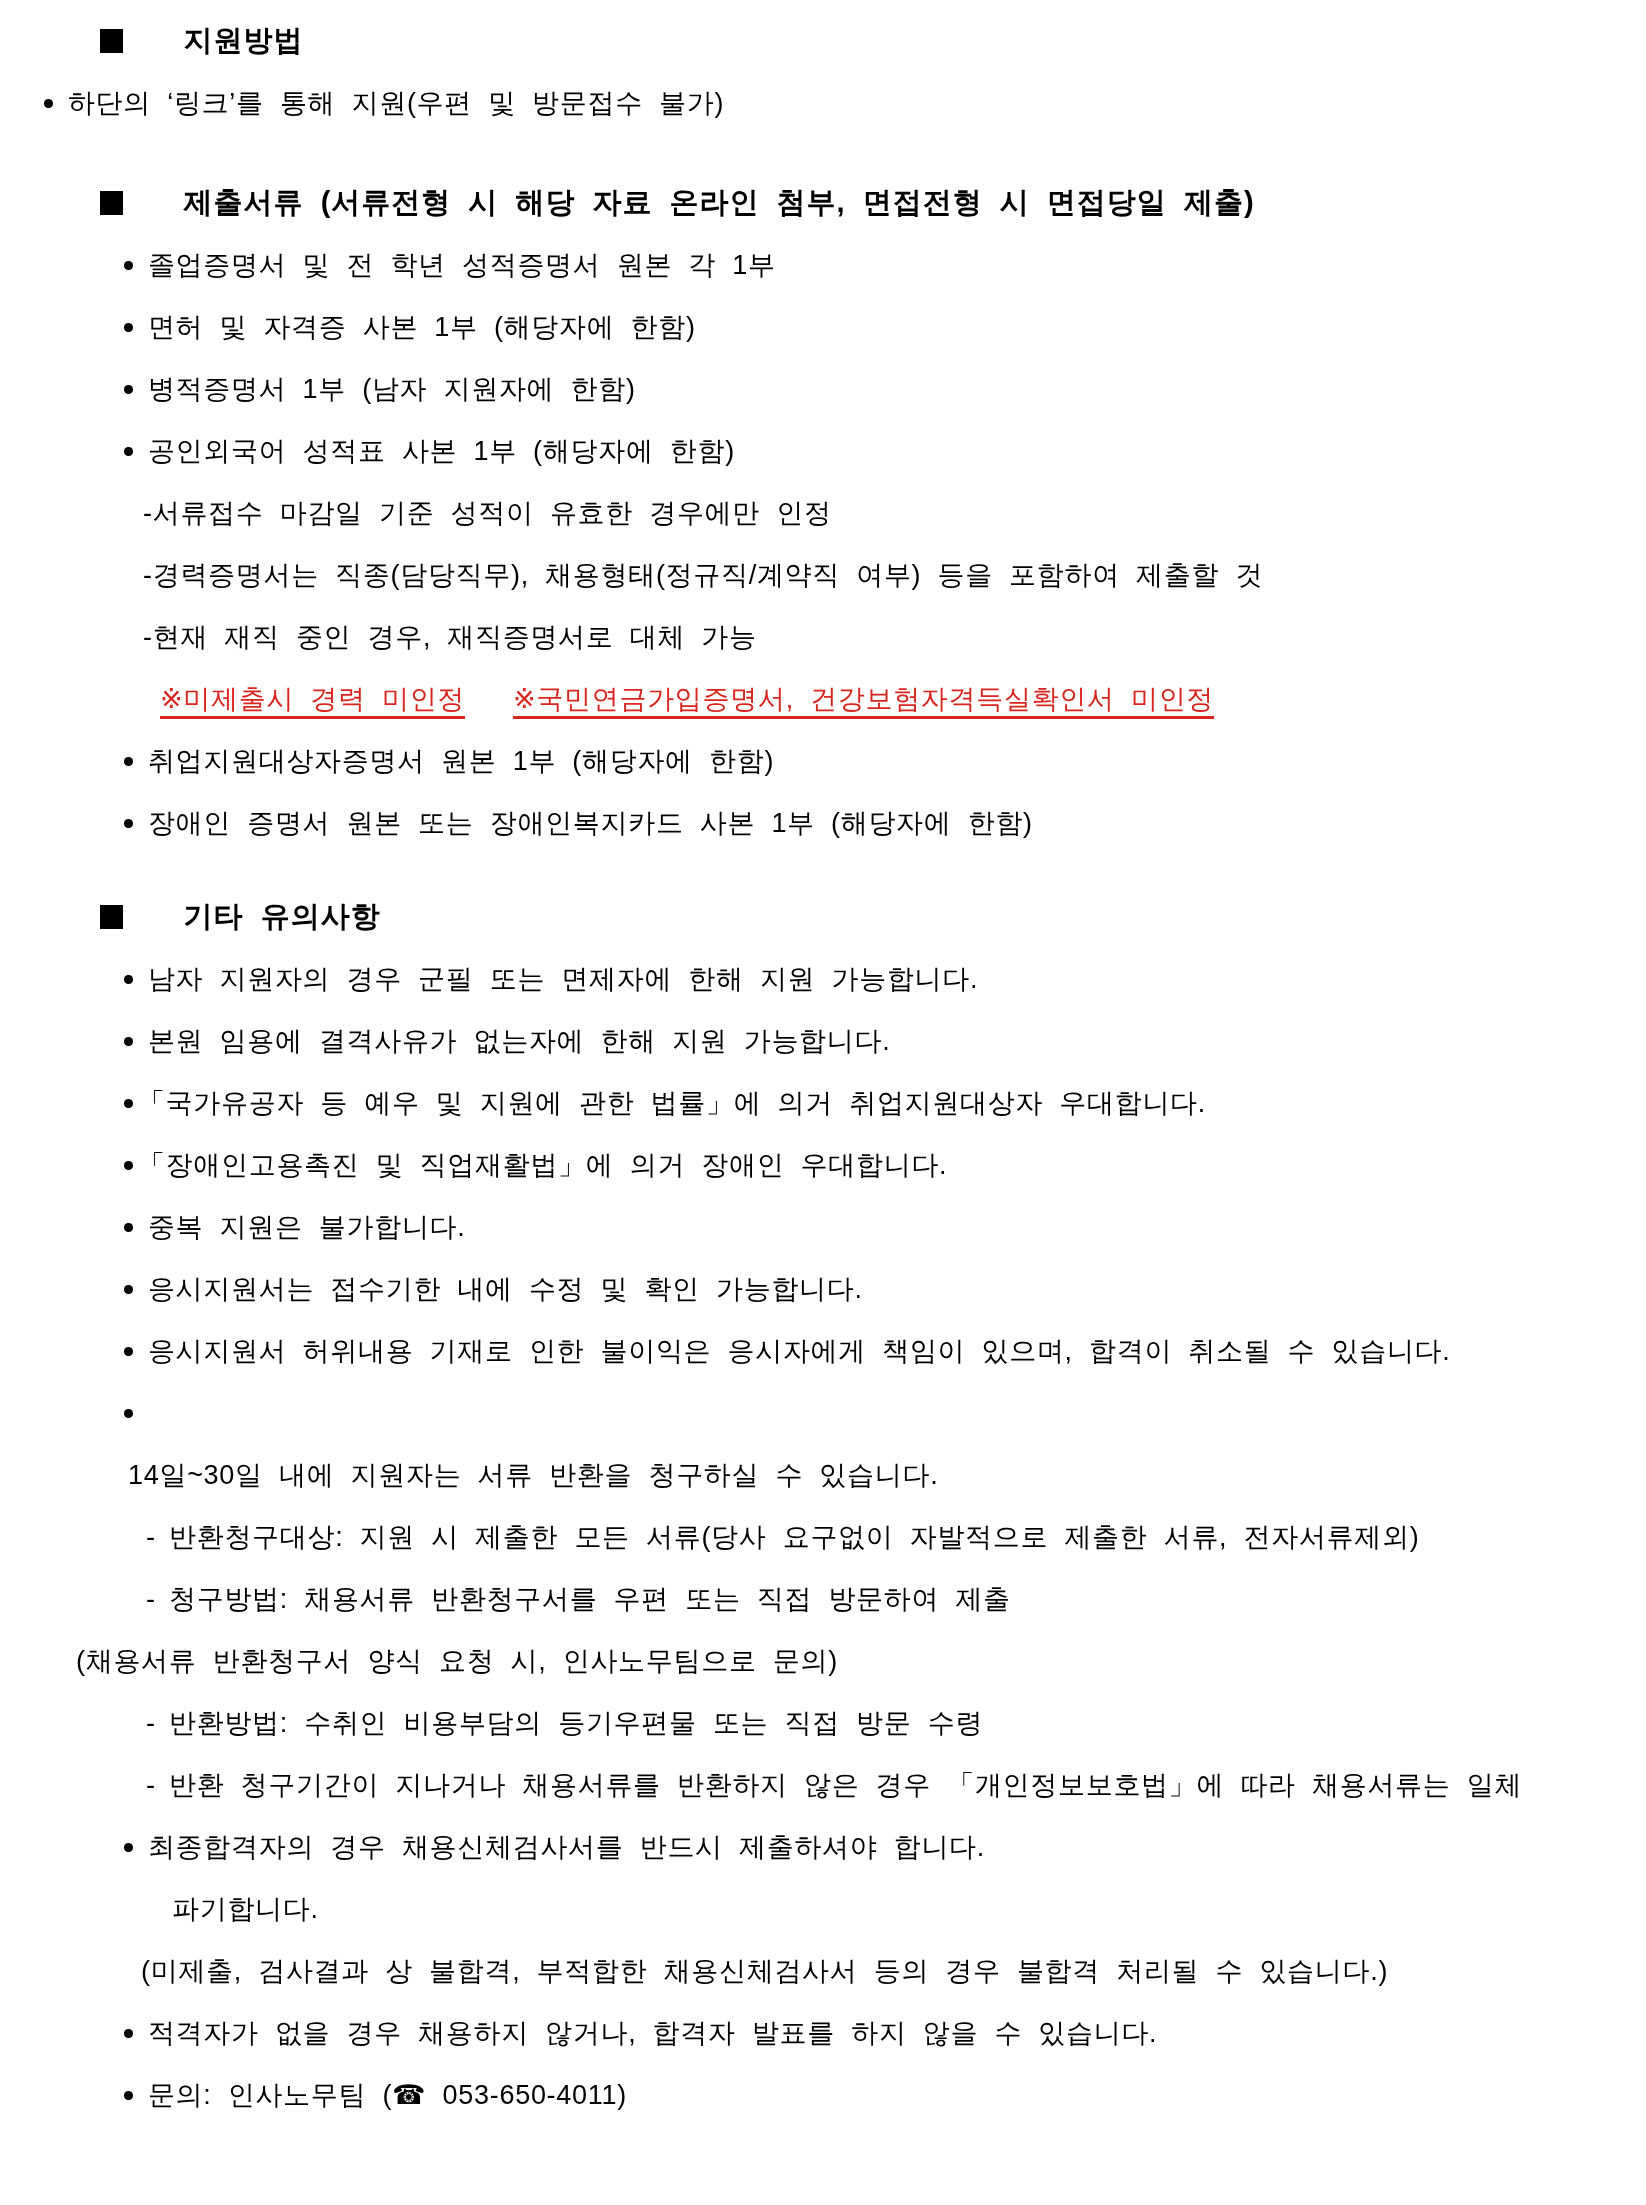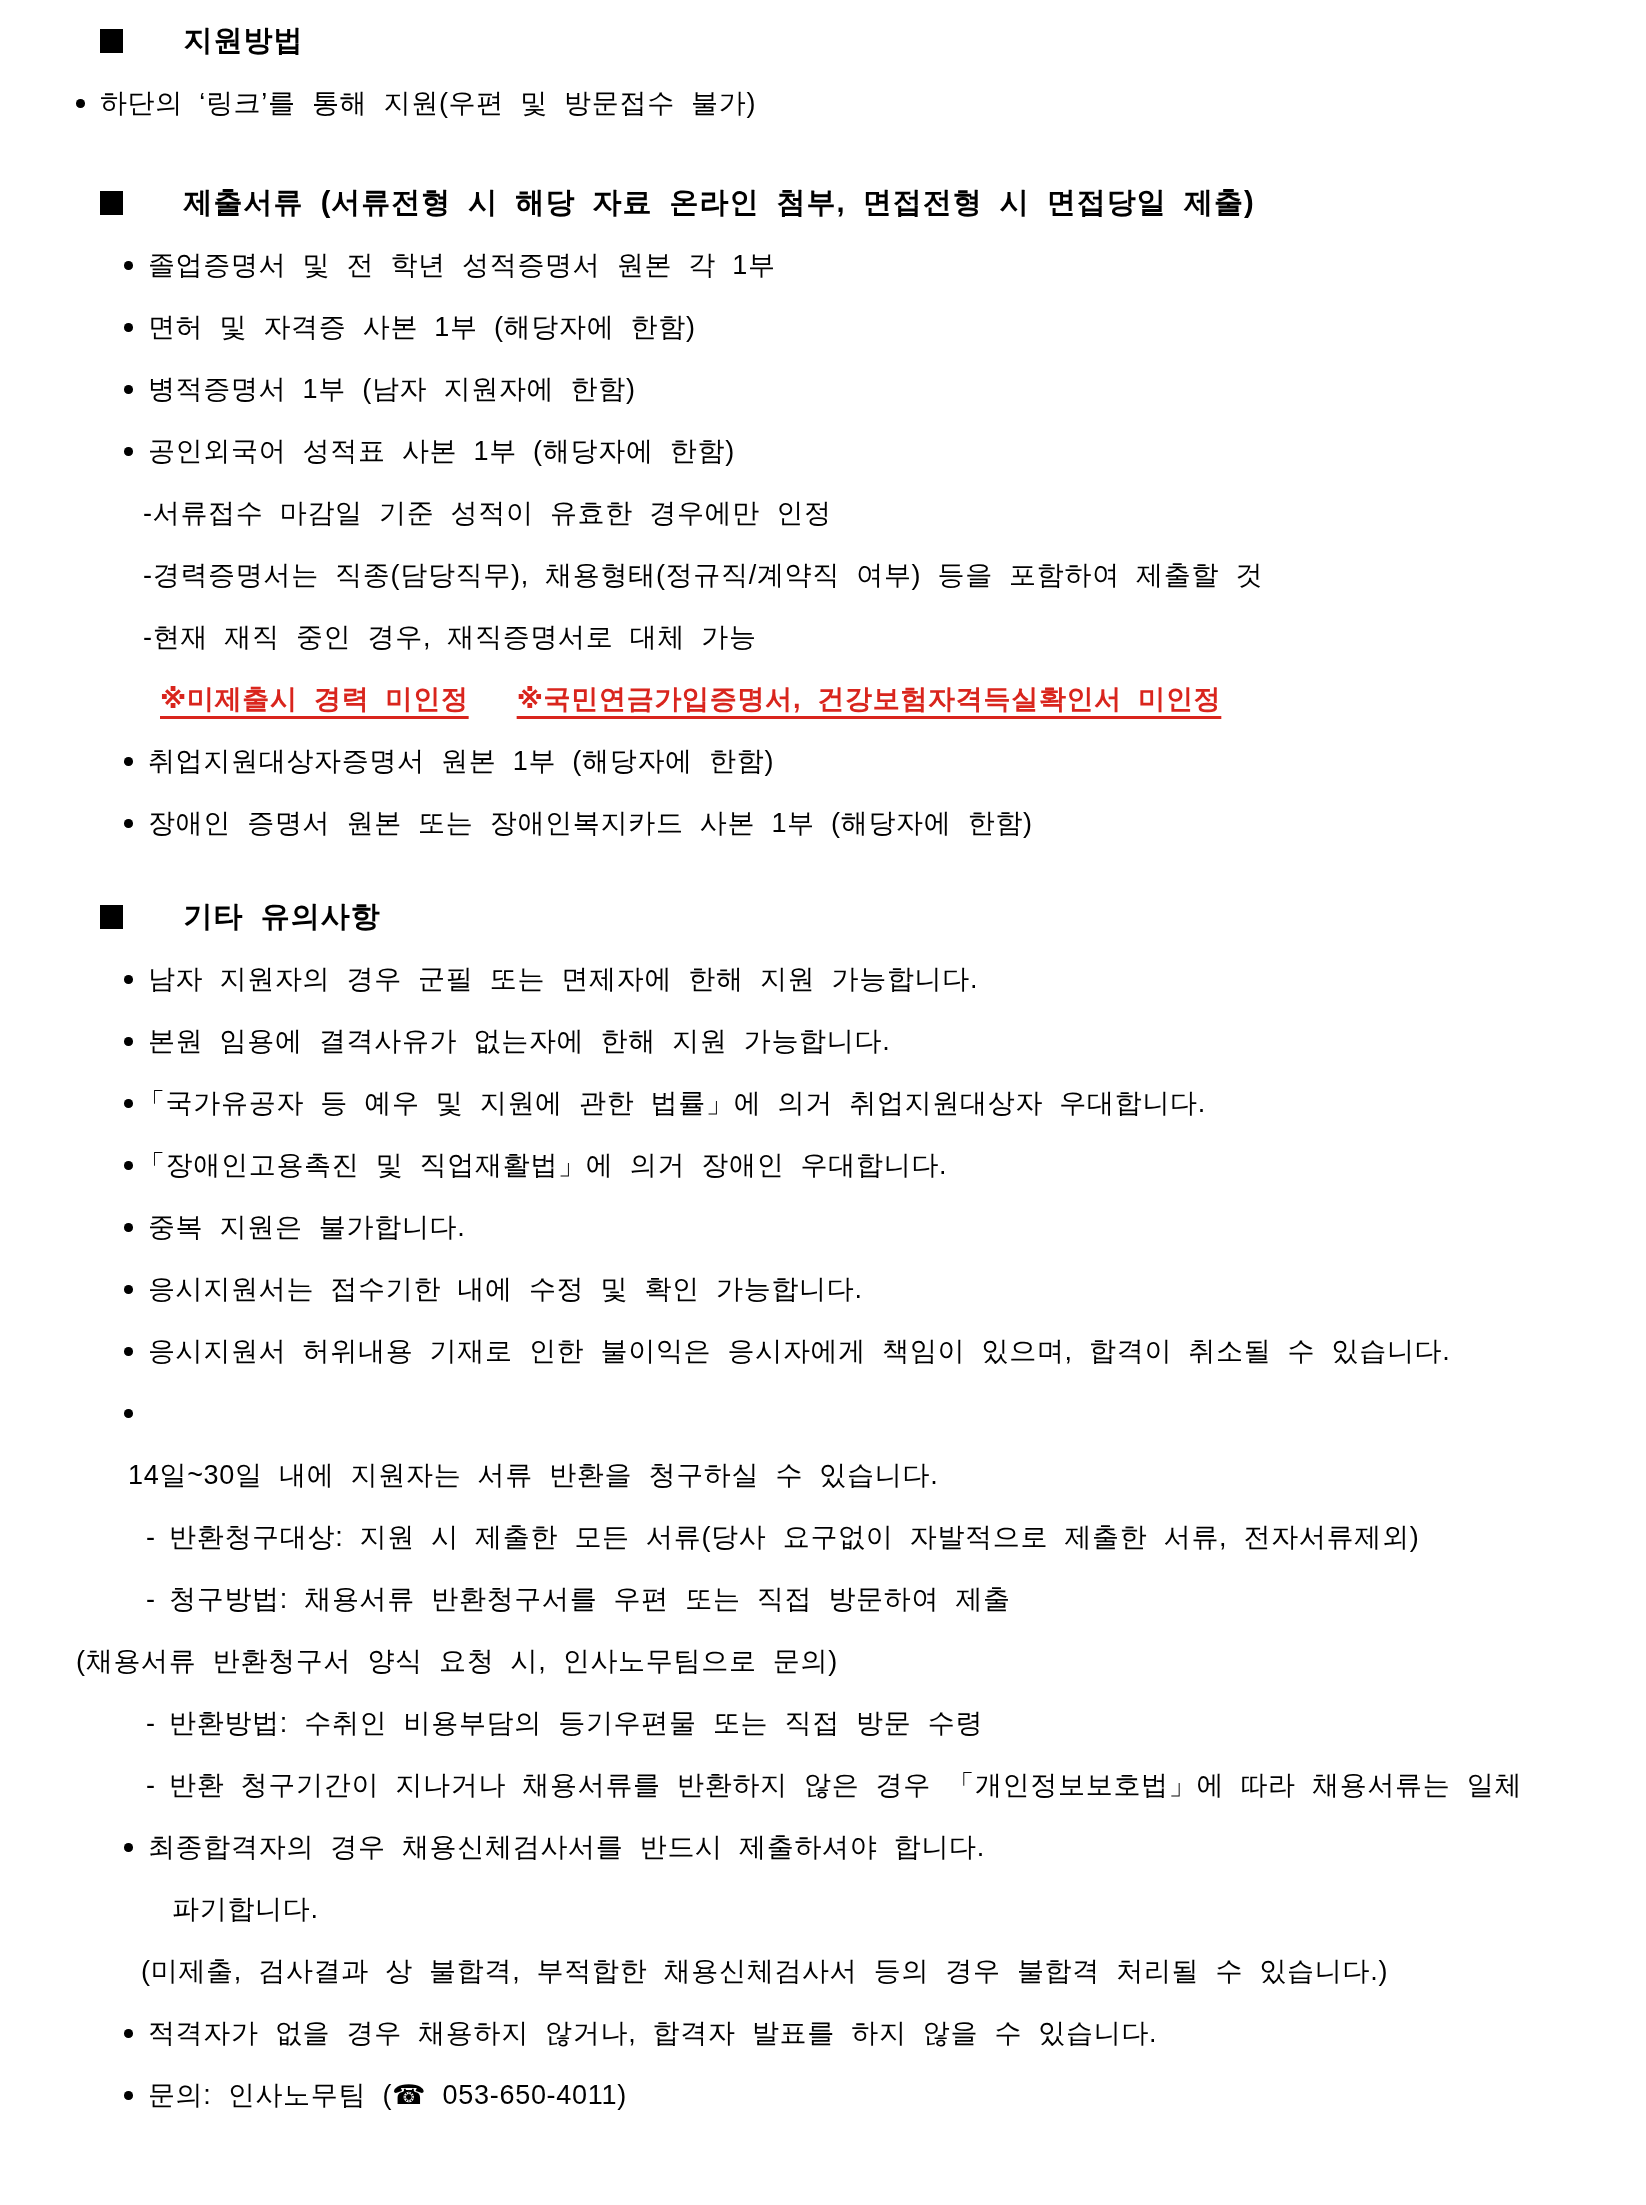--- a/index.html
+++ b/index.html
@@ -22,29 +22,29 @@
   .square{
     display:inline-block;width:22.6px;height:24px;background:#000;
     margin-right:33px;flex:0 0 auto;
   }
   .dot{
     display:inline-block;width:8.6px;height:8.6px;border-radius:50%;background:#000;
     margin-right:15.3px;flex:0 0 auto;
   }
   .dot.tight{margin-right:5.3px;}
   .line.bullet{padding-left:124px;}
-  .line.bullet-a{padding-left:76px;}
+  .line.bullet-a{padding-left:44px;}
   .line.subdash{padding-left:143px;}
   .line.dash{padding-left:146px;}
   .dash-mark{display:inline-block;margin-right:13.3px;flex:0 0 auto;}
   .line.continuation{padding-left:128px;}
   .line.paren-continuation{padding-left:76px;}
   .line.paren-continuation2{padding-left:141px;}
   .line.dash-continuation{padding-left:172px;}
-  .line.red-note{padding-left:160px;font-weight:700;}
+  .line.red-note{padding-left:160px;font-weight:400;}
   .red-seg{
     text-decoration:underline;
     text-decoration-thickness:2.7px;
     text-underline-offset:8px;
   }
   .red-seg.first{margin-right:48px;}
 </style>
 </head>
 <body>
 

